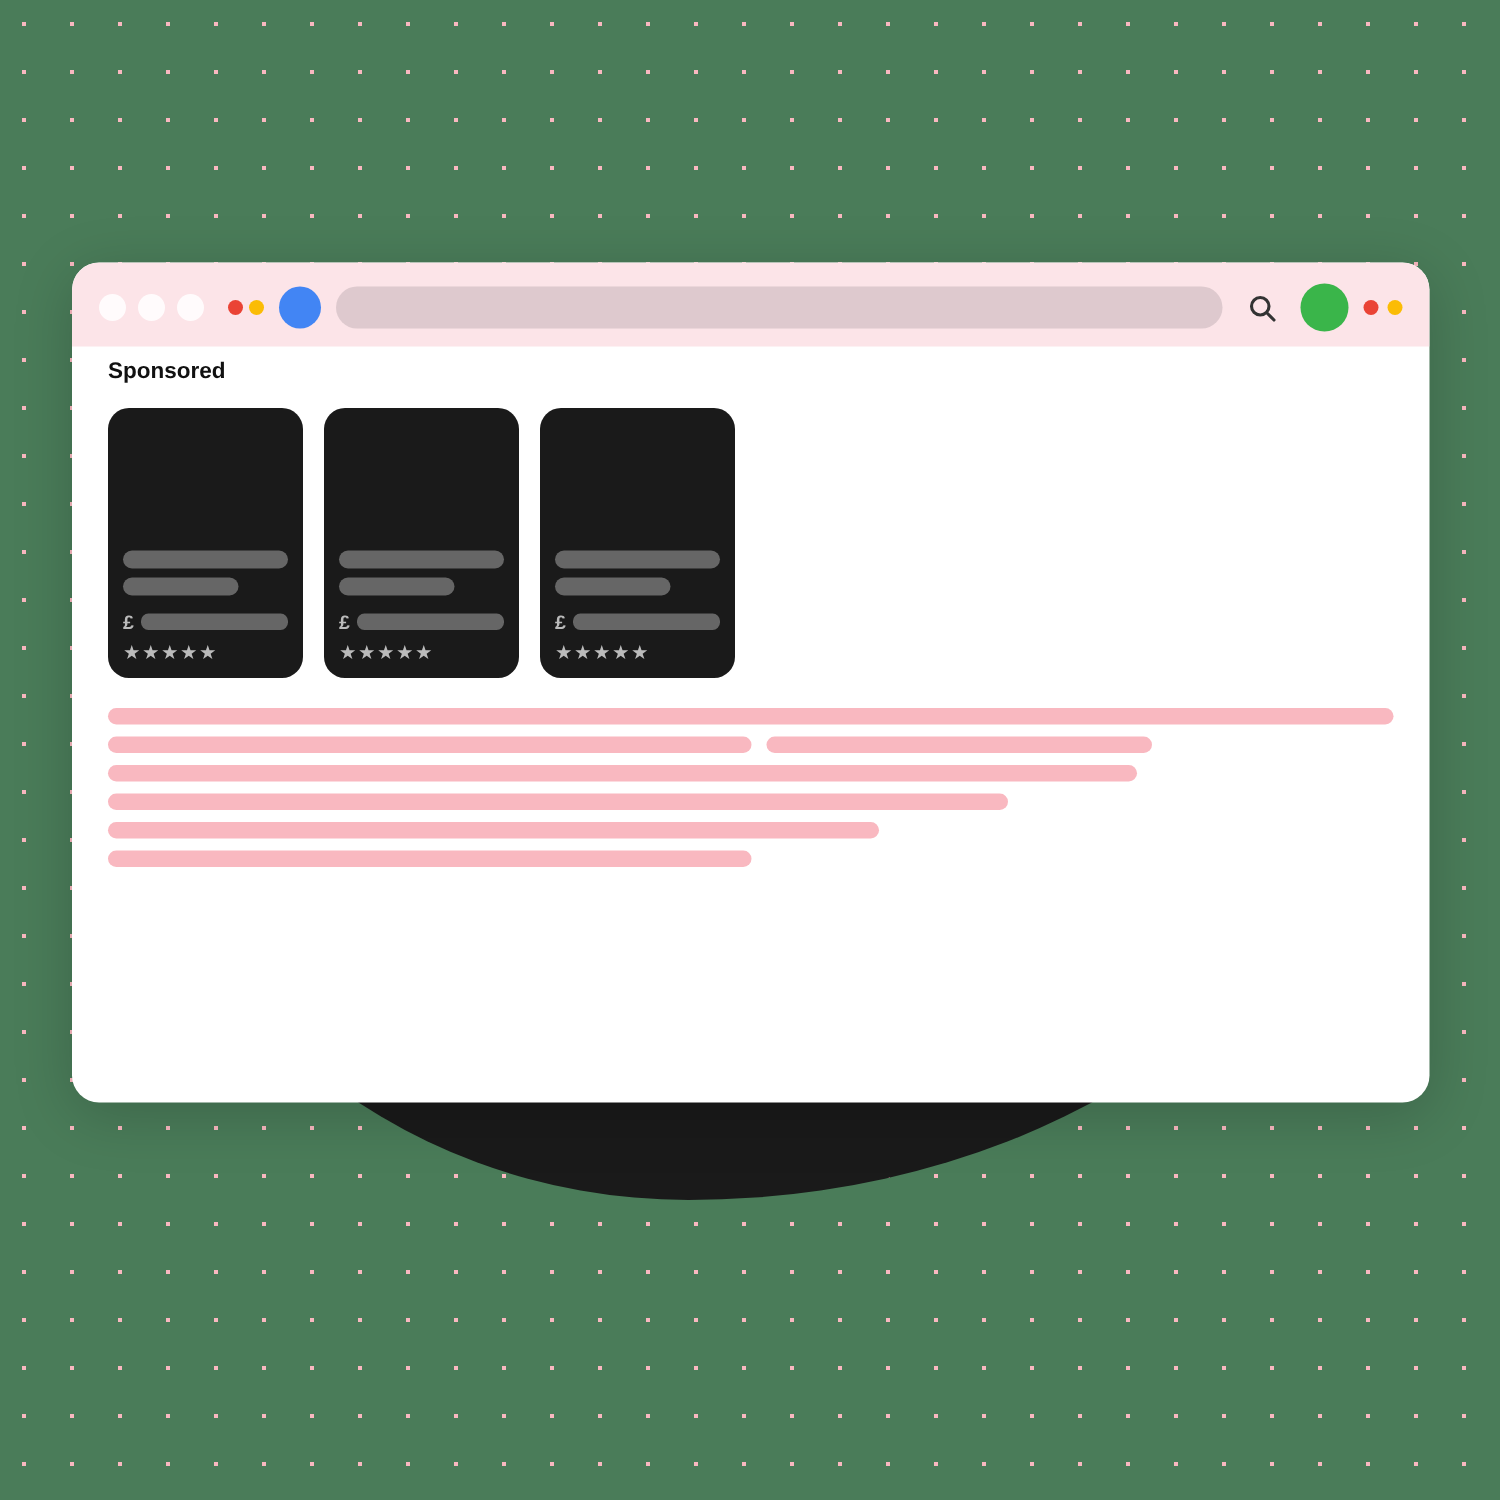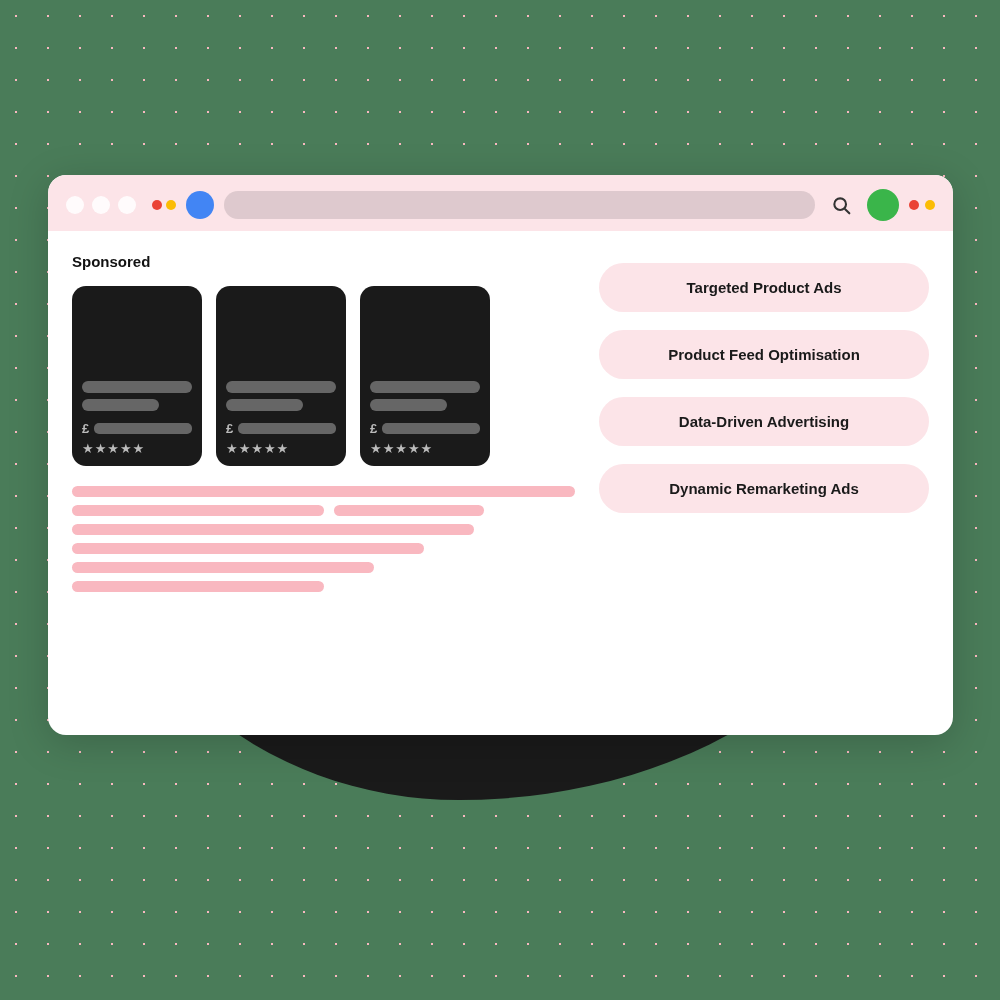--- a/index.html
+++ b/index.html
@@ -98,21 +98,20 @@
       border-radius: 50%;
       background: #3ab54a;
     }
 
     
     .browser-content {
       display: flex;
       padding: 8px 24px;
       gap: 24px;
       height: calc(100% - 56px);
-      margin-top: 14px;
     }
 
     
     .left-panel {
       flex: 1.2;
       display: flex;
       flex-direction: column;
       gap: 14px;
     }
 
@@ -334,23 +333,15 @@
           <div class="line line-half" style="width:30%"></div>
         </div>
         <div class="line line-80"></div>
         <div class="line line-70"></div>
         <div class="line line-60"></div>
         <div class="line line-half"></div>
       </div>
 
     </div>
 
-    <div class="right-panel">
-
-      <button class="pill-btn">Targeted Product Ads</button>
-      <button class="pill-btn">Product Feed Optimisation</button>
-      <button class="pill-btn">Data-Driven Advertising</button>
-      <button class="pill-btn">Dynamic Remarketing Ads</button>
-
-    </div>
 
   </div>
 </div>
 
 </body></html>

